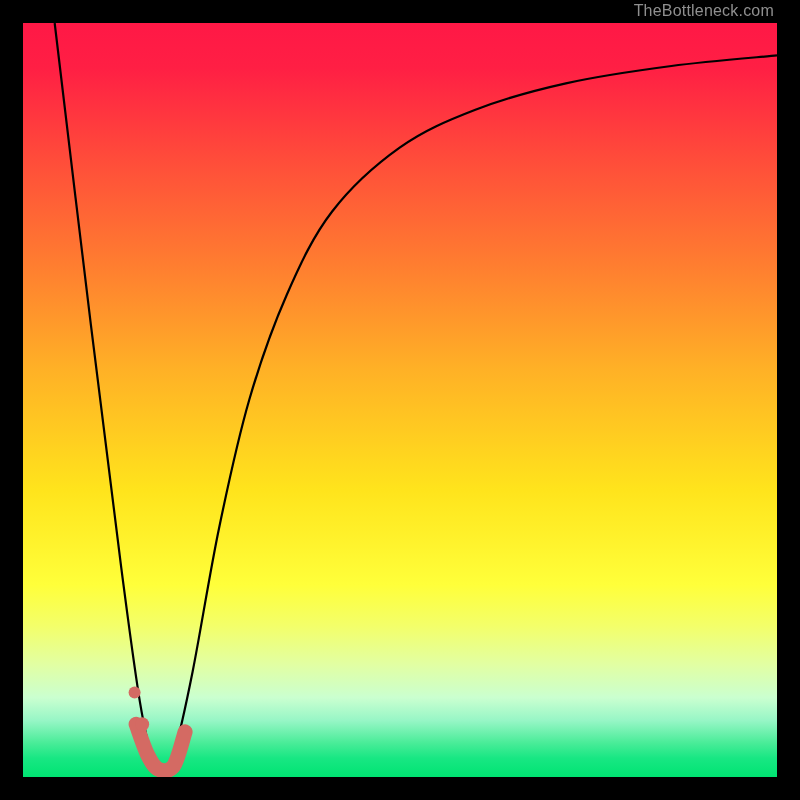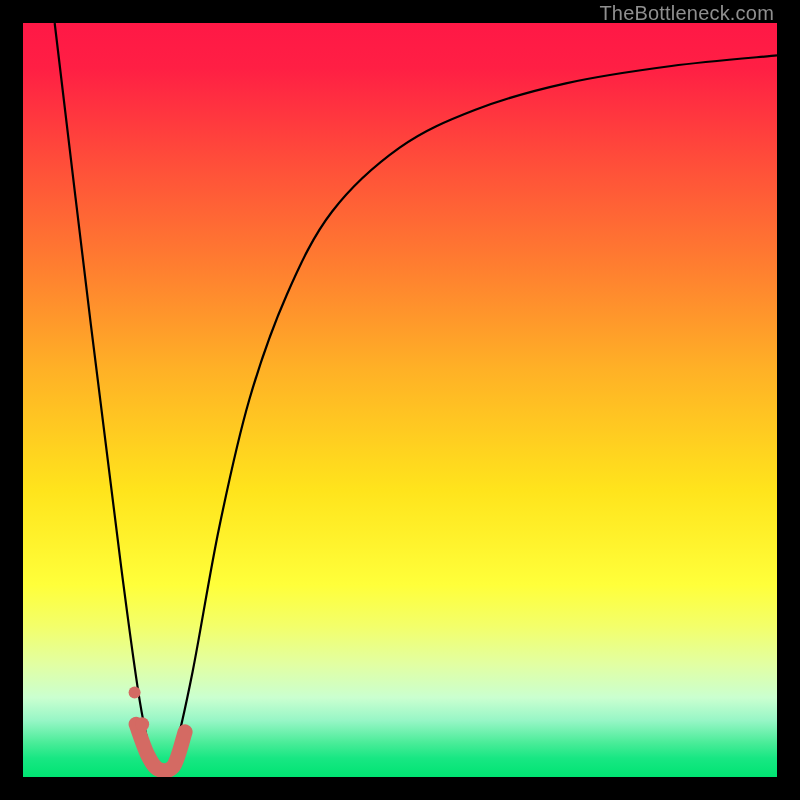--- a/index.html
+++ b/index.html
@@ -23,21 +23,21 @@
     left: 0;
     top: 0;
     width: 754px;
     height: 754px;
   }
   .watermark {
     position: absolute;
     top: 2px;
     right: 26px;
     font-family: Arial, Helvetica, sans-serif;
-    font-size: 20px;
+    font-size: 16px;
     color: #8f8f8f;
     letter-spacing: 0.2px;
   }
 </style>
 </head>
 <body>
 
 <div class="frame">
   <svg class="plot" viewBox="0 0 754 754" preserveAspectRatio="none">
     <defs>

